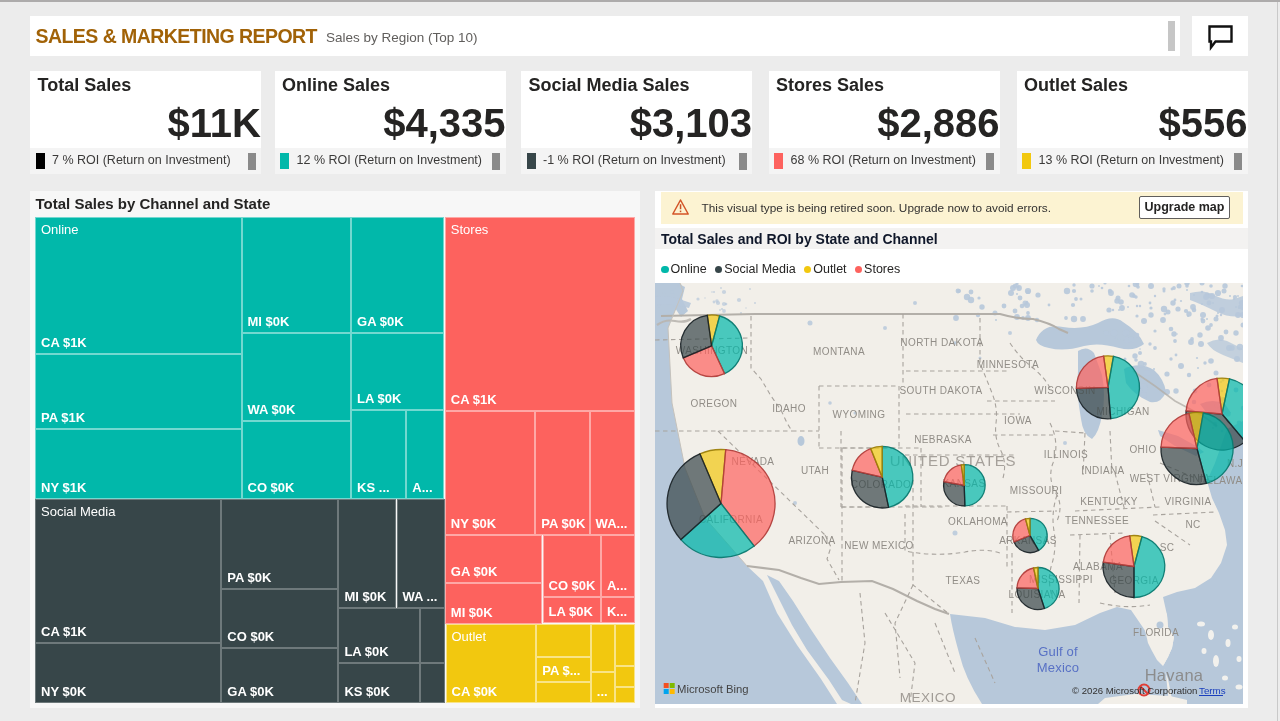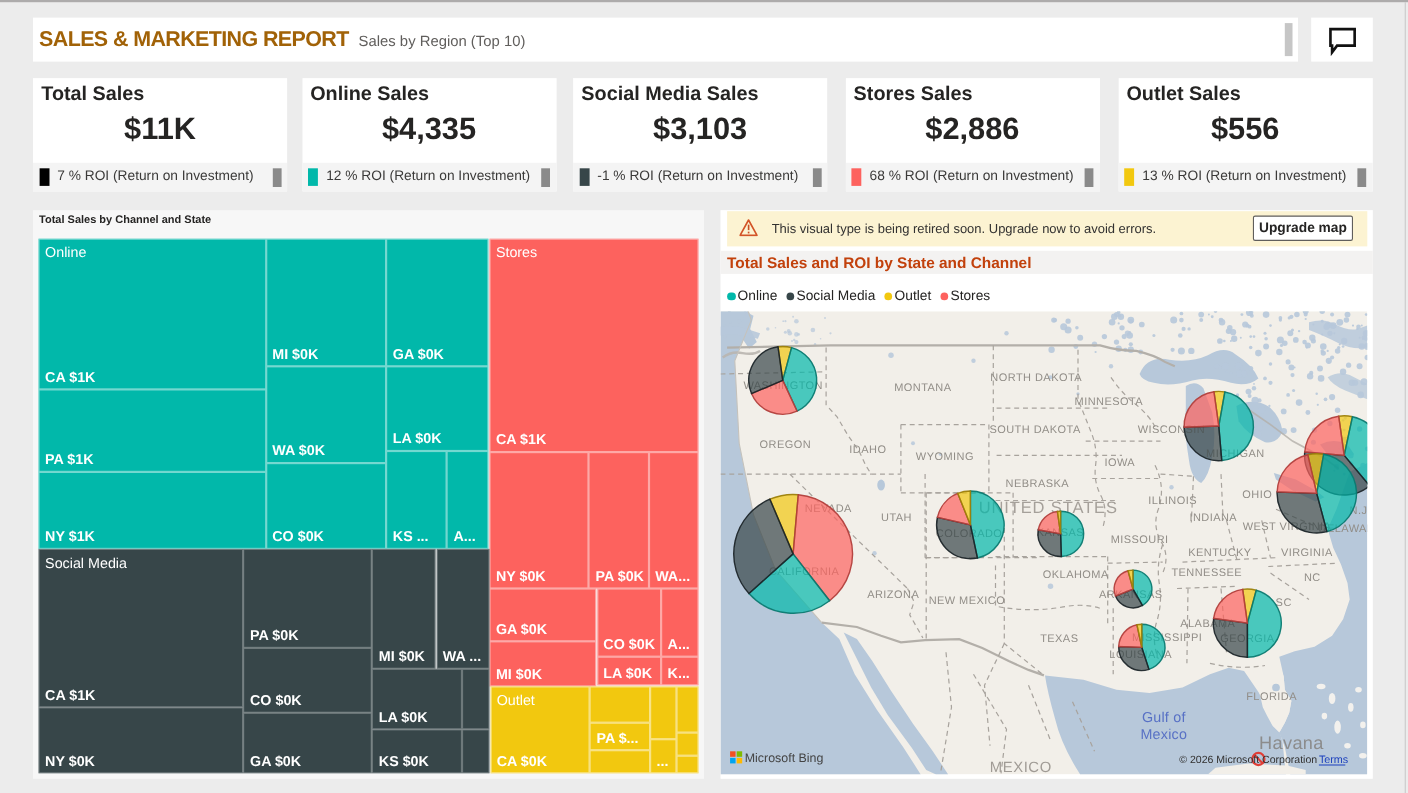--- a/index.html
+++ b/index.html
@@ -8,44 +8,44 @@
 #topstrip { position:absolute; left:0; top:0; width:1280px; height:2px; background:#adabab; }
 #rightline { position:absolute; left:1277px; top:2px; width:1px; height:719px; background:#c9c9c9; }
 #header { position:absolute; left:30px; top:16px; width:1150px; height:40px; background:#fff; }
 #header .t1 { position:absolute; left:5.5px; top:0; height:52px; line-height:41px; font-size:19.5px; font-weight:bold; color:#a16207; letter-spacing:-0.55px; }
 #header .t2 { position:absolute; left:296px; top:0; height:40px; line-height:44px; font-size:13.5px; color:#605e5c; }
 #hscroll { position:absolute; left:1167.5px; top:20.5px; width:7.5px; height:30px; background:#c6c6c6; }
 #chatbtn { position:absolute; left:1192px; top:16px; width:56px; height:40px; background:#fff; }
 
 .card { position:absolute; top:71px; width:231px; height:103px; background:#fff; }
 .card .ct { position:absolute; left:7.5px; top:4px; font-size:18px; font-weight:bold; color:#252423; }
-.card .cv { position:absolute; left:0; top:30px; width:100%; text-align:center; font-size:28px; font-weight:bold; color:#252423; }
+.card .cv { position:absolute; left:0; top:30px; width:100%; text-align:right; font-size:40px; font-weight:bold; color:#252423; }
 .card .roi { position:absolute; left:0; top:77px; width:100%; height:26px; background:#f4f4f4; }
 .card .mark { position:absolute; left:5.5px; top:4.5px; width:9px; height:16px; }
 .card .rtxt { position:absolute; left:22px; top:5px; font-size:12.5px; color:#3b3a39; }
 .card .gmark { position:absolute; right:5.5px; top:4.5px; width:8px; height:17px; background:#8a8a8a; }
 
 #tmpanel { position:absolute; left:30px; top:191px; width:610px; height:517px; background:#f7f7f7; }
-#tmtitle { position:absolute; left:5.5px; top:4px; font-size:10px; font-weight:bold; color:#252423; }
+#tmtitle { position:absolute; left:5.5px; top:4px; font-size:15px; font-weight:bold; color:#252423; }
 #tmap { position:absolute; left:5px; top:25.5px; width:599.7px; height:486.5px; }
 .tm { position:absolute; overflow:hidden; }
 .tm .lbl { position:absolute; left:5px; bottom:3px; font-size:13px; font-weight:bold; color:#fff; white-space:nowrap; }
 .tm .sec { position:absolute; left:5px; top:4px; font-size:13px; color:#fff; white-space:nowrap; }
 .teal { background:#01B8AA; border:1px solid rgba(255,255,255,0.45); }
 .dark { background:#374649; border:1px solid rgba(255,255,255,0.28); }
 .red  { background:#FD625E; border:1px solid rgba(255,255,255,0.45); }
 .yel  { background:#F2C80F; border:1px solid rgba(255,255,255,0.5); }
 
 #rpanel { position:absolute; left:655px; top:191px; width:593px; height:517px; background:#fff;padding-left:23px; }
 #banner { position:absolute; left:5.5px; top:0.5px; width:582px; height:32px; background:#fcf3d2; }
 #banner .warn { position:absolute; left:11px; top:7.5px; }
 #banner .btxt { position:absolute; left:41px; top:9.5px; font-size:11.8px; color:#323130; }
 #upbtn { position:absolute; right:12.5px; top:4px; width:91px; height:23px; background:#fff; border:1px solid #605e5c; border-radius:2px; font-size:12.5px; font-weight:bold; color:#252423; text-align:center; line-height:21px; }
 #mtitle { position:absolute; left:0; top:37px; width:593px; height:21px; background:#f3f2f1; }
-#mtitle span { position:absolute; left:6px; top:2.5px; font-size:14px; font-weight:bold; color:#c2410c; }
+#mtitle span { position:absolute; left:6px; top:2.5px; font-size:14px; font-weight:bold; color:#0f172a; }
 #legend { position:absolute; left:6px; top:71px; height:16px; font-size:12.5px; color:#252423; }
 .ldot { display:inline-block; width:7.5px; height:7.5px; border-radius:50%; margin:0 2px 0 8px; position:relative; top:0px; }
 #legend .first { margin-left:0; }
 #mapbox { position:absolute; left:0; top:91.5px; width:588px; height:420.5px; }
 </style>
 </head>
 <body>
 <div id="topstrip"></div>
 <div id="rightline"></div>
 <div id="header">

